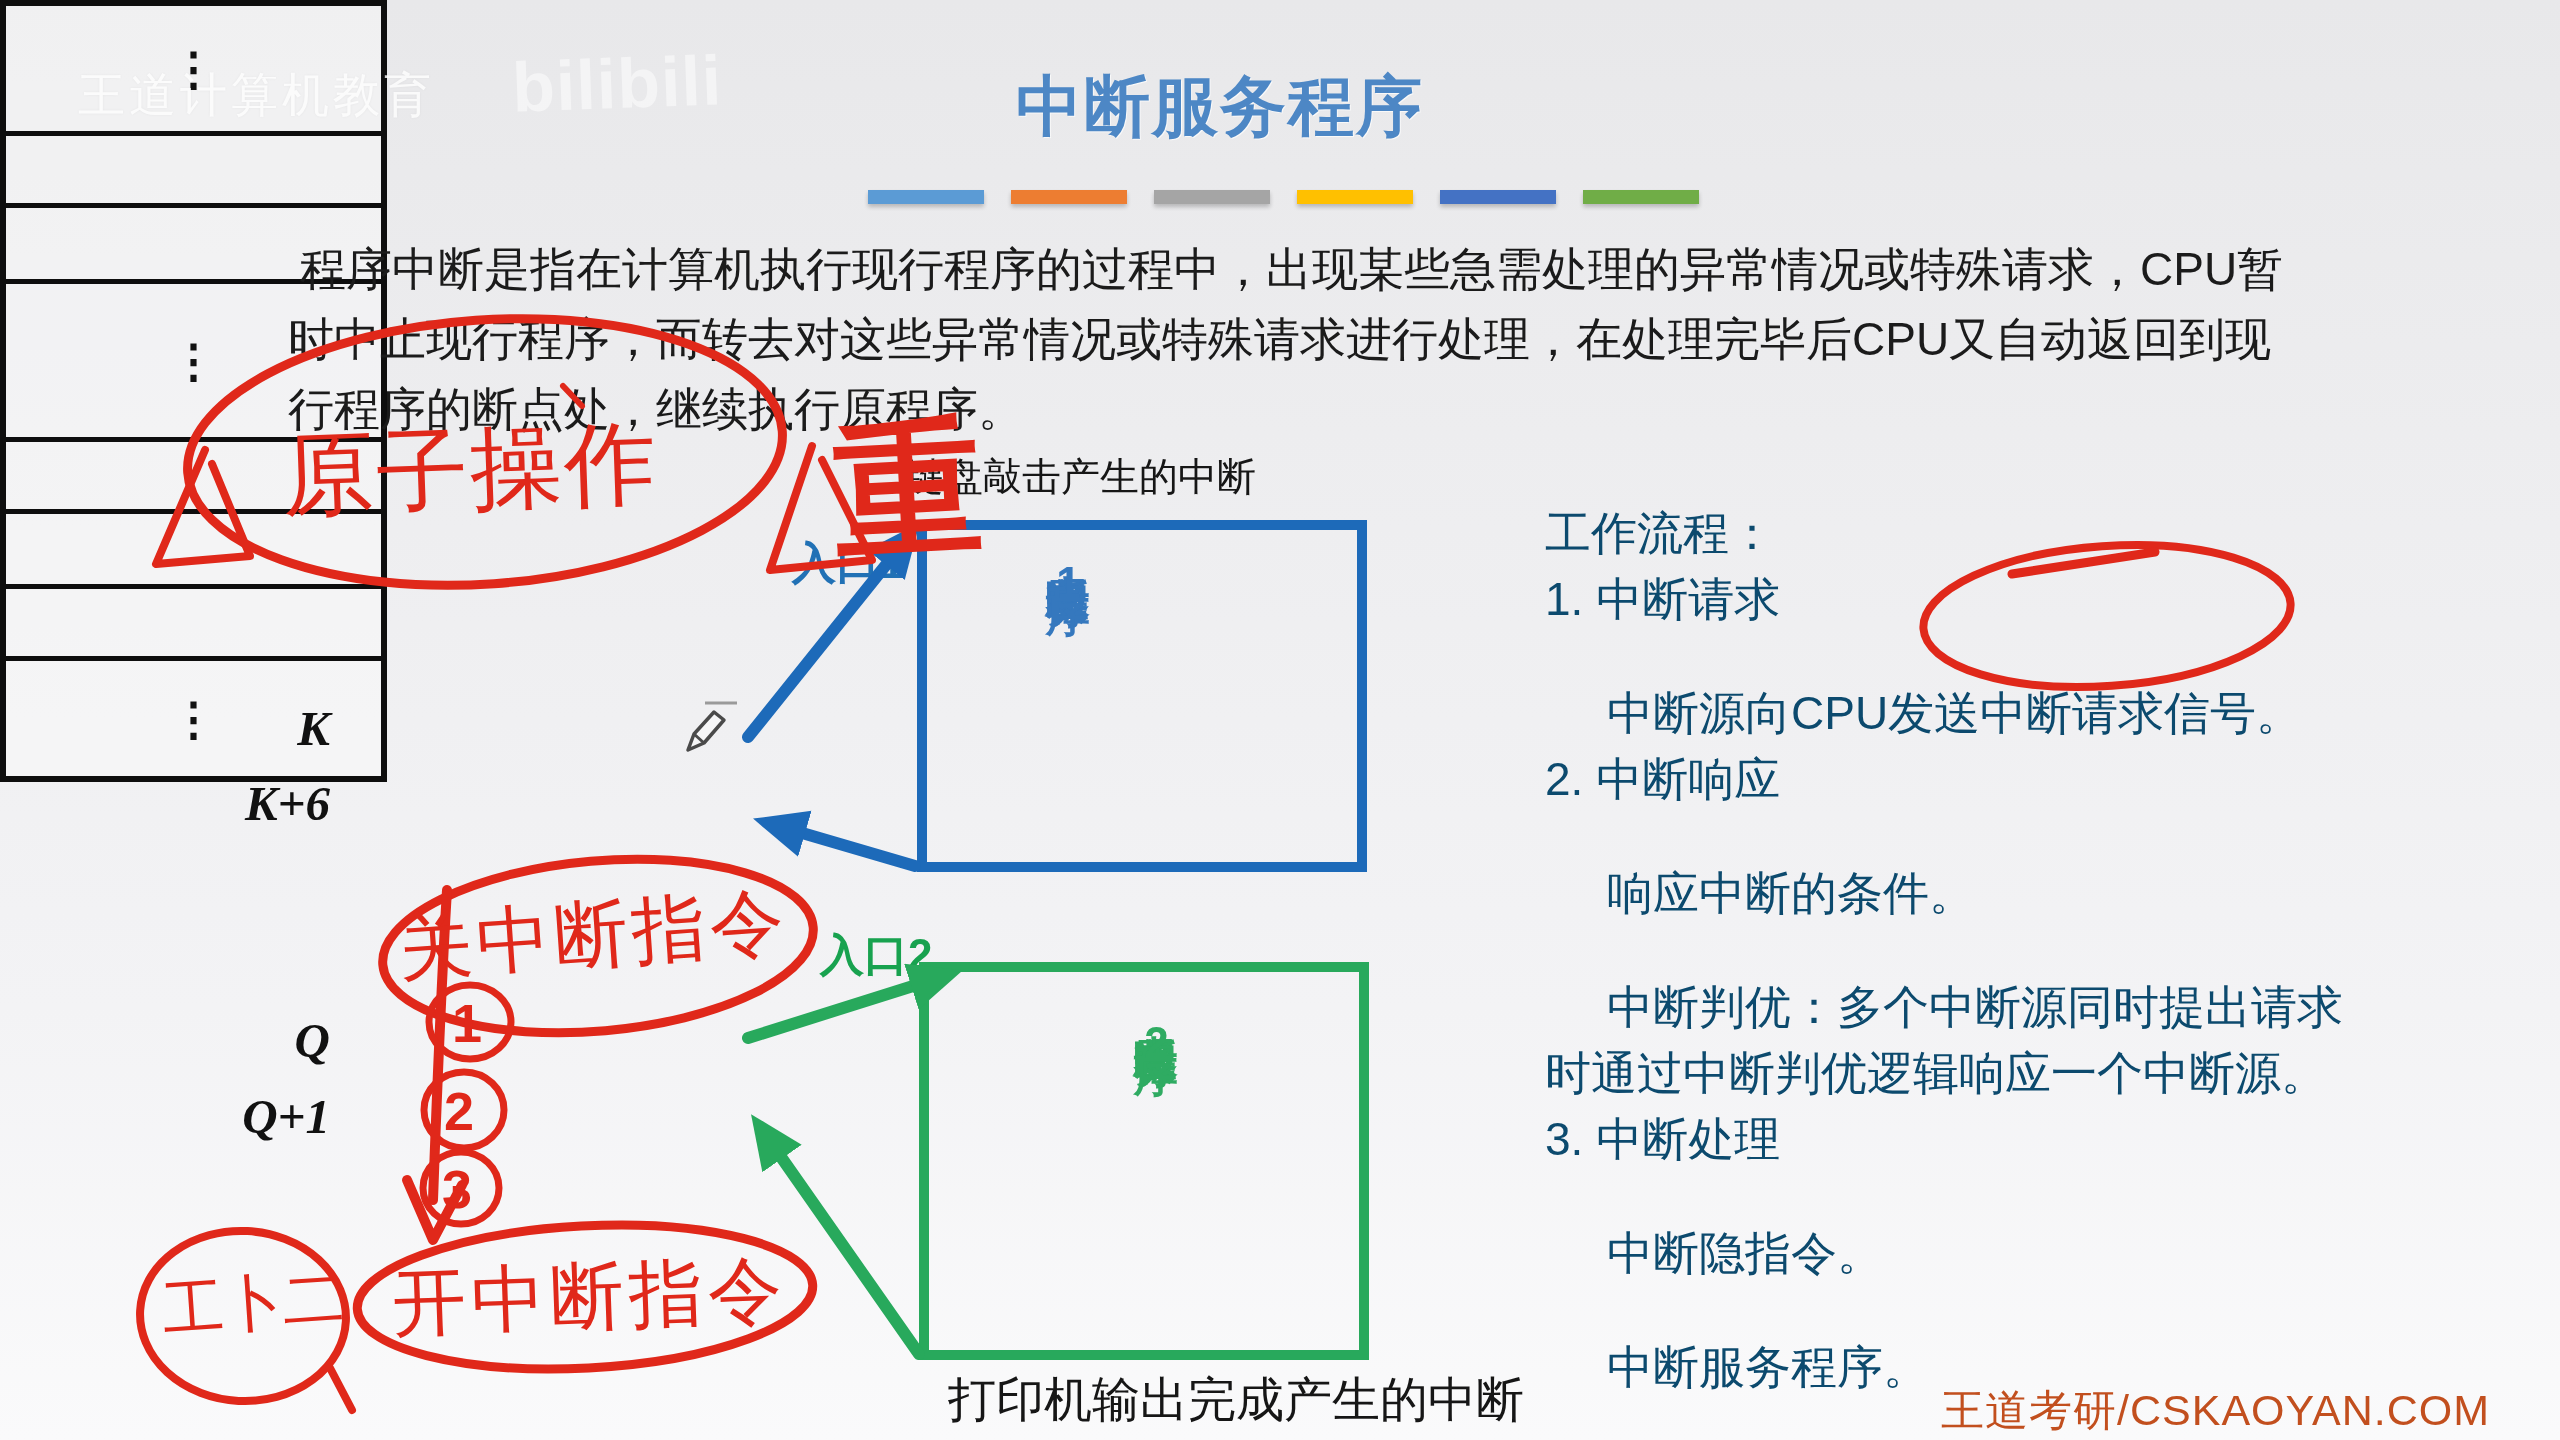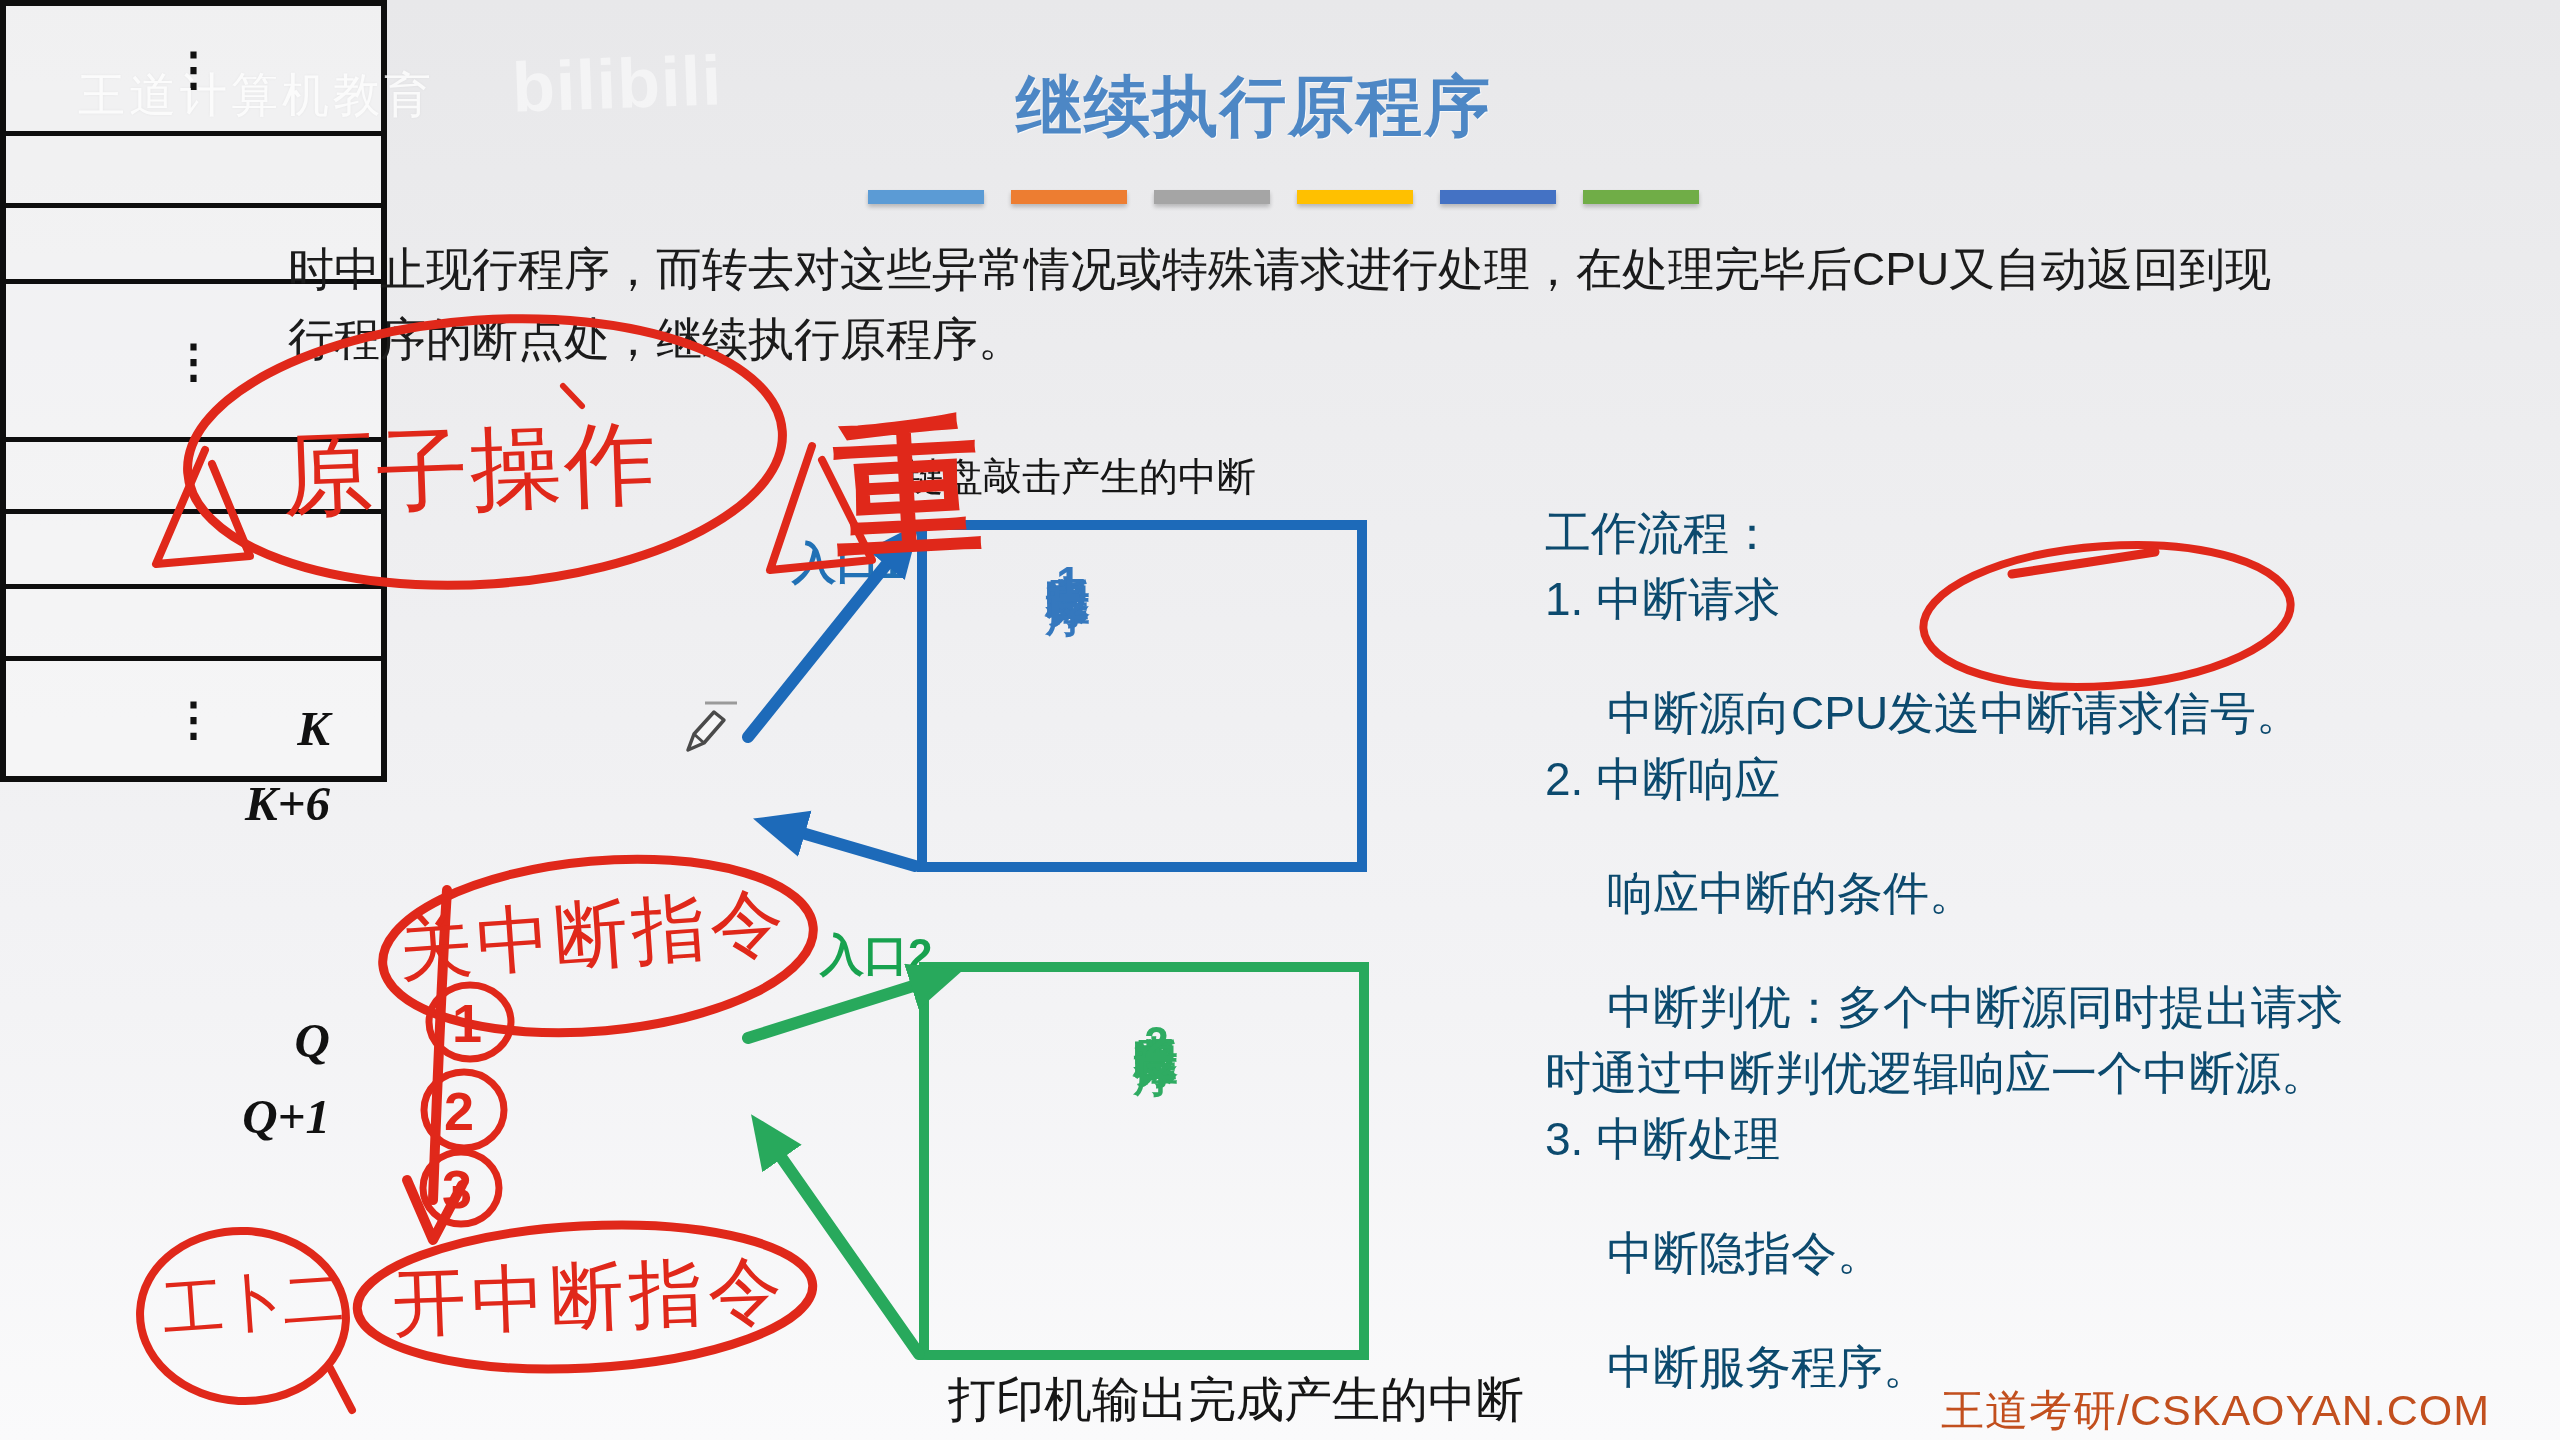--- a/index.html
+++ b/index.html
@@ -48,31 +48,32 @@
   .hw{color:#e0281a;white-space:nowrap;z-index:30;}
   svg.overlay{position:absolute;left:0;top:0;z-index:20;}
   .hw-layer{z-index:30;}
 </style>
 </head>
 <body>
 
 <div class="abs wm-text">王道计算机教育</div>
 <div class="abs wm-logo">bilibili</div>
 
-<div class="abs title" style="color: rgb(77, 135, 197);">继续执行原程序</div>
+<div class="abs title" style="color: rgb(77, 135, 197);">中断服务程序</div>
 <div class="abs bars">
   <span style="background: rgb(91, 155, 213);"></span>
   <span style="background: rgb(237, 125, 49);"></span>
   <span style="background: rgb(165, 165, 165);"></span>
   <span style="background: rgb(255, 192, 0);"></span>
   <span style="background: rgb(68, 114, 196);"></span>
   <span style="background: rgb(112, 173, 71);"></span>
 </div>
 
 <div class="abs para">
+  <div class="l1">程序中断是指在计算机执行现行程序的过程中，出现某些急需处理的异常情况或特殊请求，CPU暂</div>
   <div>时中止现行程序，而转去对这些异常情况或特殊请求进行处理，在处理完毕后CPU又自动返回到现</div>
   <div>行程序的断点处，继续执行原程序。</div>
 </div>
 
 <div class="memtable">
   <div class="row" style="height:125px;">
       <span class="dots">⋮</span>
     </div>
   <div class="row" style="height:72px;"></div>
   <div class="row" style="height:76px;"></div>

